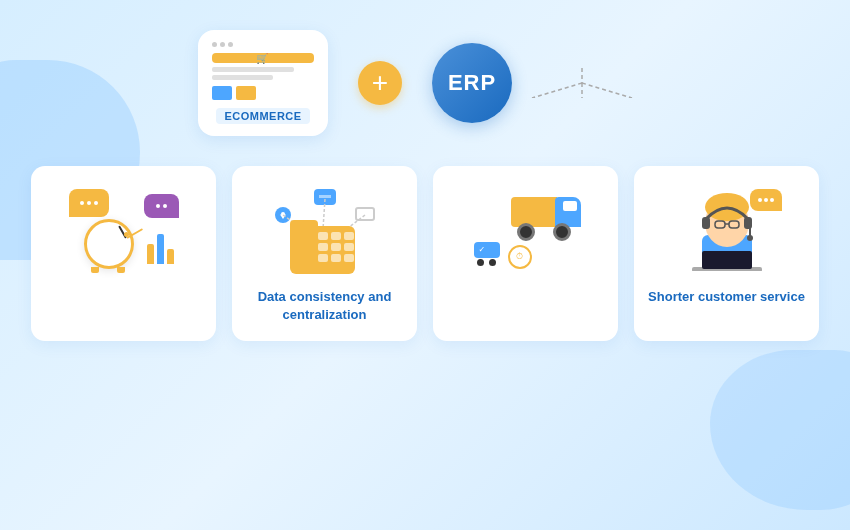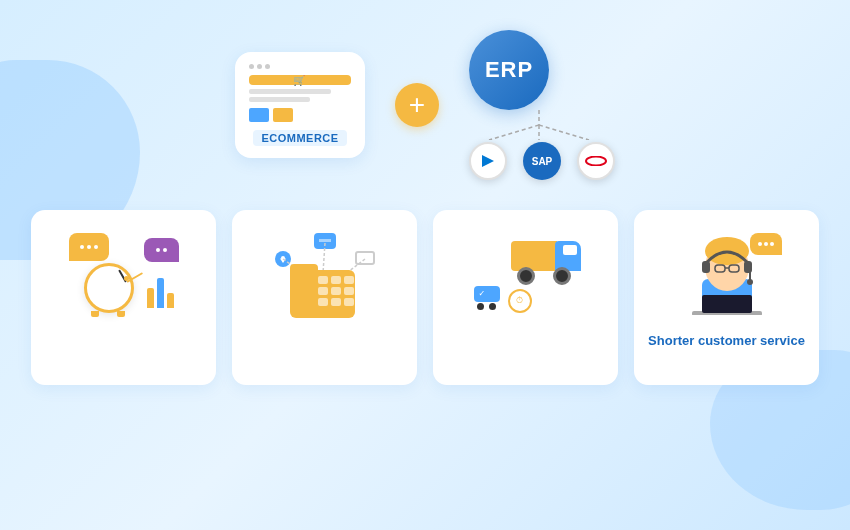--- a/index.html
+++ b/index.html
@@ -130,21 +130,22 @@
       font-size: 28px;
       color: white;
       font-weight: 300;
       box-shadow: 0 3px 10px rgba(245, 185, 66, 0.4);
       flex-shrink: 0;
     }
 
     
     .erp-section {
       display: flex;
-      flex-direction: column;
+      flex-direction: row;
+      align-items: center;
       position: relative;
     }
 
     .erp-circle {
       width: 80px;
       height: 80px;
       background: linear-gradient(135deg, #4a90d9, #1a6abf);
       border-radius: 50%;
       display: flex;
       align-items: center;
@@ -574,35 +575,20 @@
     <div class="erp-circle">
       <span>ERP</span>
     </div>
 
     <svg width="140" height="30" viewBox="0 0 140 30">
       <line x1="70" y1="0" x2="70" y2="15" stroke="#aaa" stroke-width="1.5" stroke-dasharray="4,3"></line>
       <line x1="70" y1="15" x2="20" y2="30" stroke="#aaa" stroke-width="1.5" stroke-dasharray="4,3"></line>
       <line x1="70" y1="15" x2="70" y2="30" stroke="#aaa" stroke-width="1.5" stroke-dasharray="4,3"></line>
       <line x1="70" y1="15" x2="120" y2="30" stroke="#aaa" stroke-width="1.5" stroke-dasharray="4,3"></line>
     </svg>
-    <div class="sub-logos">
-      <div class="sub-logo dynamics">
-        <svg width="16" height="16" viewBox="0 0 16 16">
-          <polygon points="2,2 14,8 2,14" fill="#0078d4"></polygon>
-        </svg>
-      </div>
-      <div class="sub-logo sap">
-        <span>SAP</span>
-      </div>
-      <div class="sub-logo oracle">
-        <svg width="22" height="10" viewBox="0 0 22 10">
-          <ellipse cx="11" cy="5" rx="10" ry="4.5" fill="none" stroke="#e0001a" stroke-width="2"></ellipse>
-        </svg>
-      </div>
-    </div>
   </div>
 
 </div>
 
 <div class="bottom-section">
 
   <div class="feature-card">
     <div class="card-icon-area">
       <div class="automation-scene">
 
@@ -667,20 +653,21 @@
             <div class="folder-dot"></div>
             <div class="folder-dot"></div>
             <div class="folder-dot"></div>
             <div class="folder-dot"></div>
             <div class="folder-dot"></div>
             <div class="folder-dot"></div>
           </div>
         </div>
       </div>
     </div>
+    <div class="card-title">Data consistency and centralization</div>
   </div>
 
   <div class="feature-card">
     <div class="card-icon-area">
       <div class="delivery-scene">
 
         <div class="truck-body">
           <div class="truck-cargo"></div>
           <div class="truck-cab">
             <div class="truck-window"></div>

